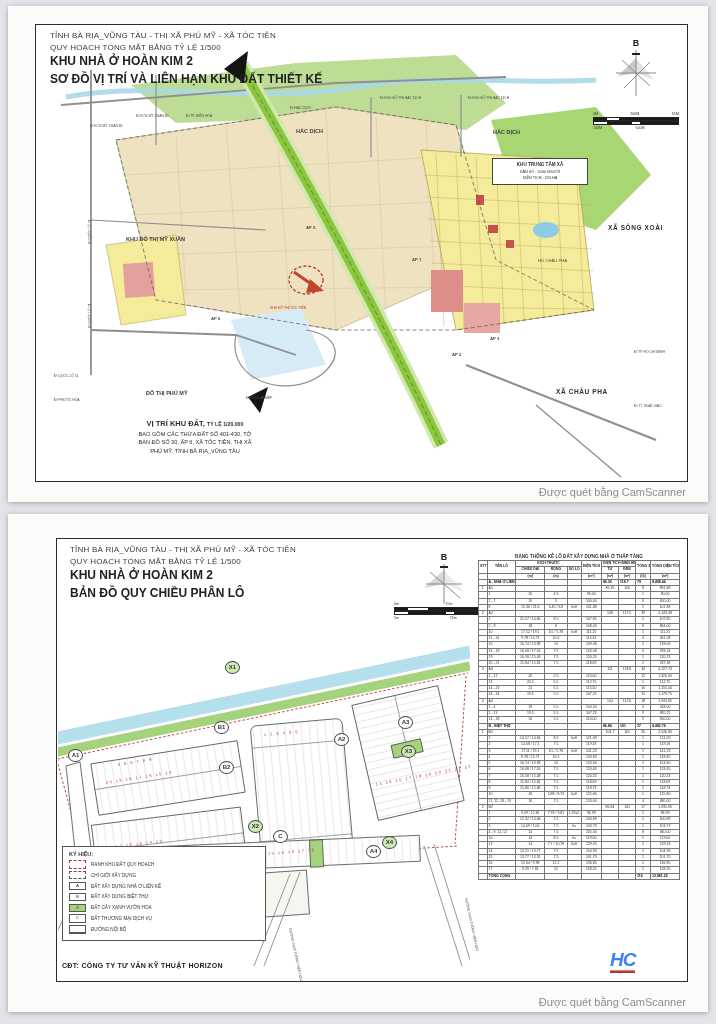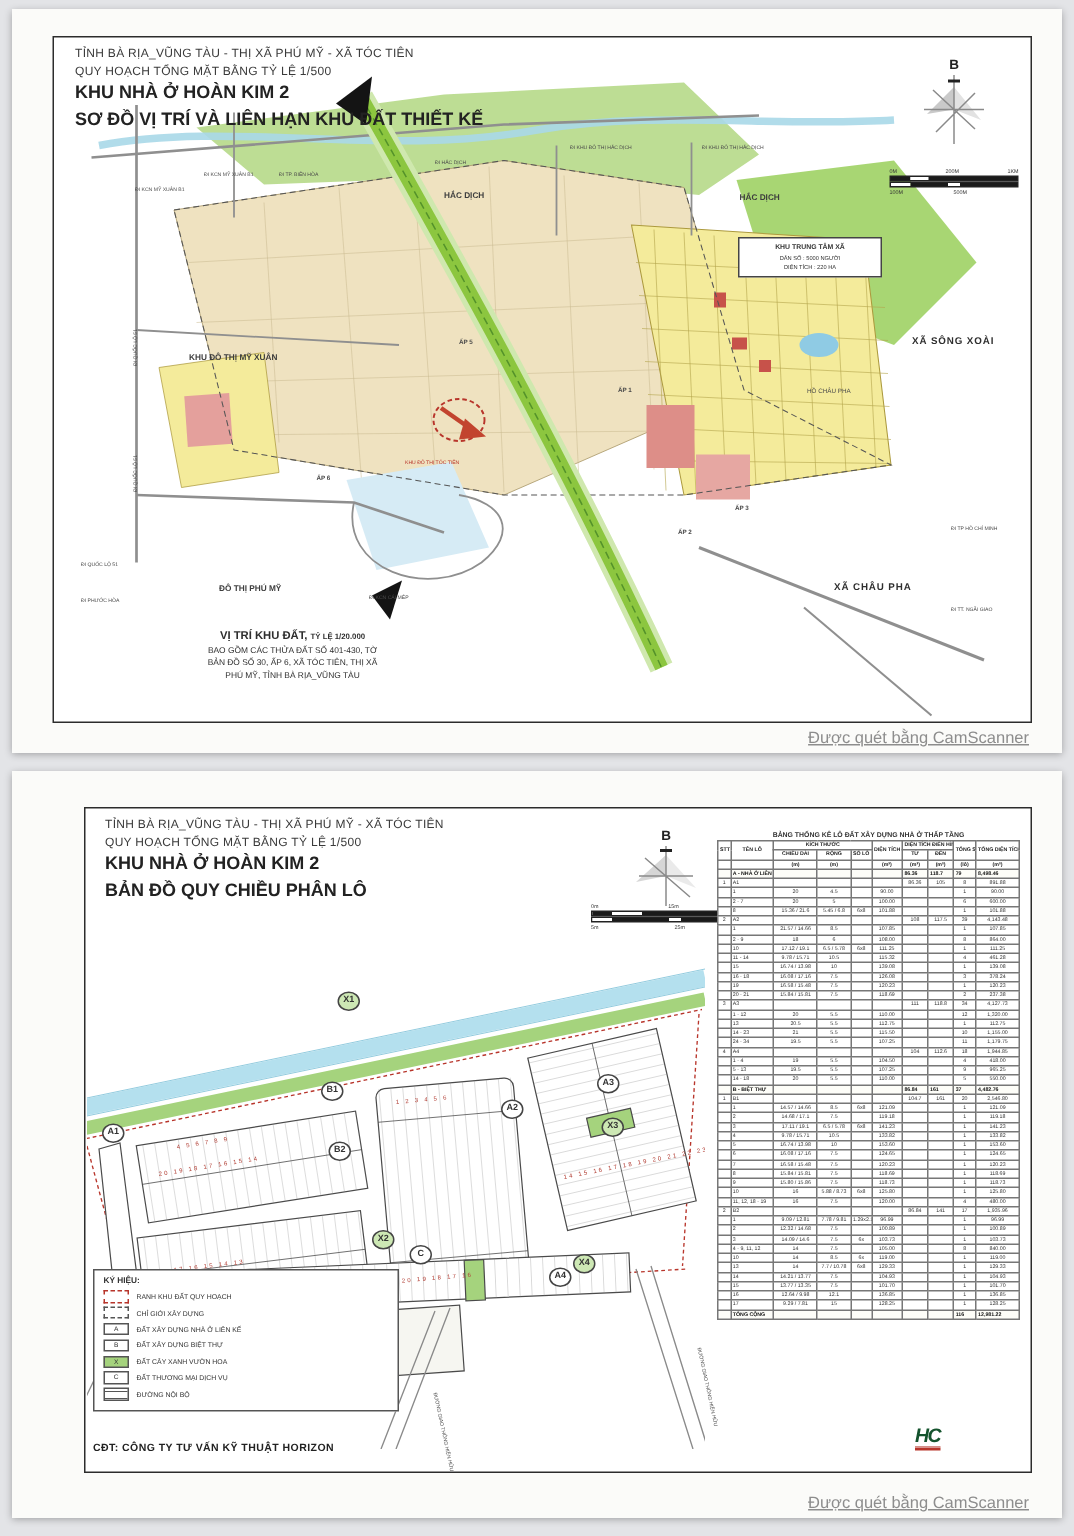--- a/index.html
+++ b/index.html
@@ -56,24 +56,24 @@
   .legend .lt1{font-size:5.5px;font-weight:bold;margin-bottom:3px;}
   .lg-row{display:flex;align-items:center;margin:2.4px 0;}
   .sym{width:15px;height:6.5px;border:0.7px solid #555;display:inline-block;margin-right:5px;
        font-size:4.4px;text-align:center;line-height:6.5px;flex:0 0 auto;color:#333;background:#fff;}
   .sym-boundary{border:1px dashed #b8352b;color:#b8352b;}
   .sym-dashed{border:1px dashed #555;}
   .sym-X{background:#a5d37d;}
   .sym-road{background:repeating-linear-gradient(180deg,#fff 0 1.6px,#555 1.6px 2.2px,#fff 2.2px 4.4px);}
   .lg-label{font-size:4.6px;color:#333;}
   .dev{position:absolute;font-size:7px;font-weight:bold;color:#222;letter-spacing:.3px;}
-  .hclogo{position:absolute;font-size:13px;font-weight:bold;font-style:italic;color:#14532d;
+  .hclogo{position:absolute;font-size:19px;font-weight:bold;font-style:italic;color:#3b82f6;
           letter-spacing:-1px;border-bottom:2px solid #b8352b;line-height:1;text-align:right;}
   .hclogo:after{content:"";display:block;border-bottom:1px solid #d58f89;margin-top:1px;}
-  .camfoot{position:absolute;font-size:11px;color:#8d8d8d;text-decoration:underline;}
+  .camfoot{position:absolute;font-size:11px;color:#8d8d8d;}
   .blk{position:absolute;min-width:11px;height:11px;border:0.8px solid #444;border-radius:50%;
        background:#fff;font-size:6px;font-weight:bold;text-align:center;line-height:11px;color:#333;padding:0 1px;}
   .blk-green{background:#cde8b4;}
 </style>
 </head>
 <body>
 
 <div class="canvas">
 
   <div class="page p1">

